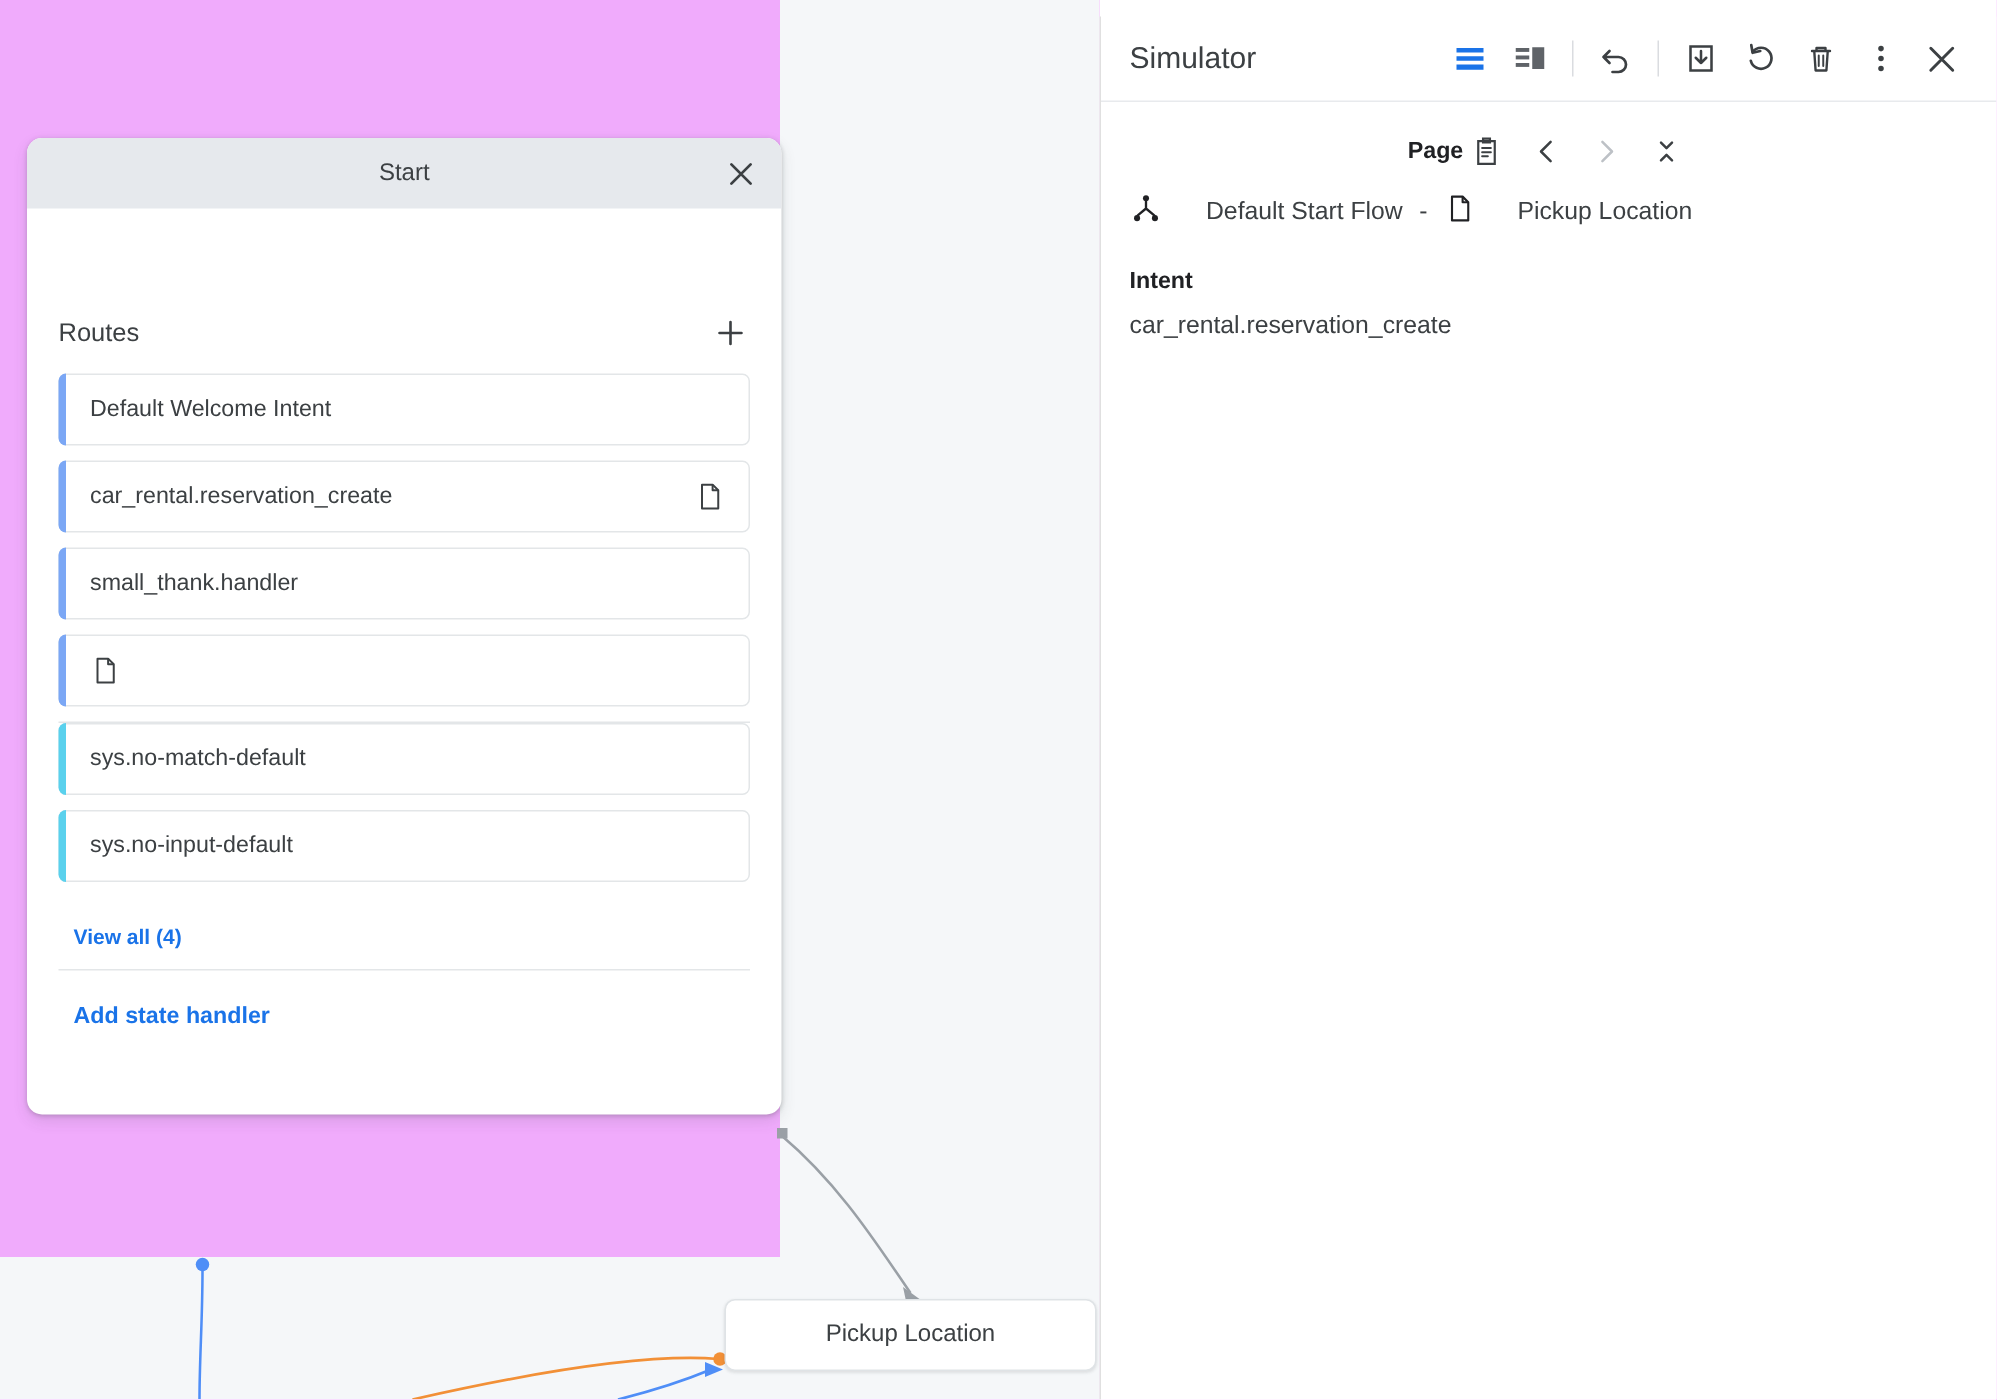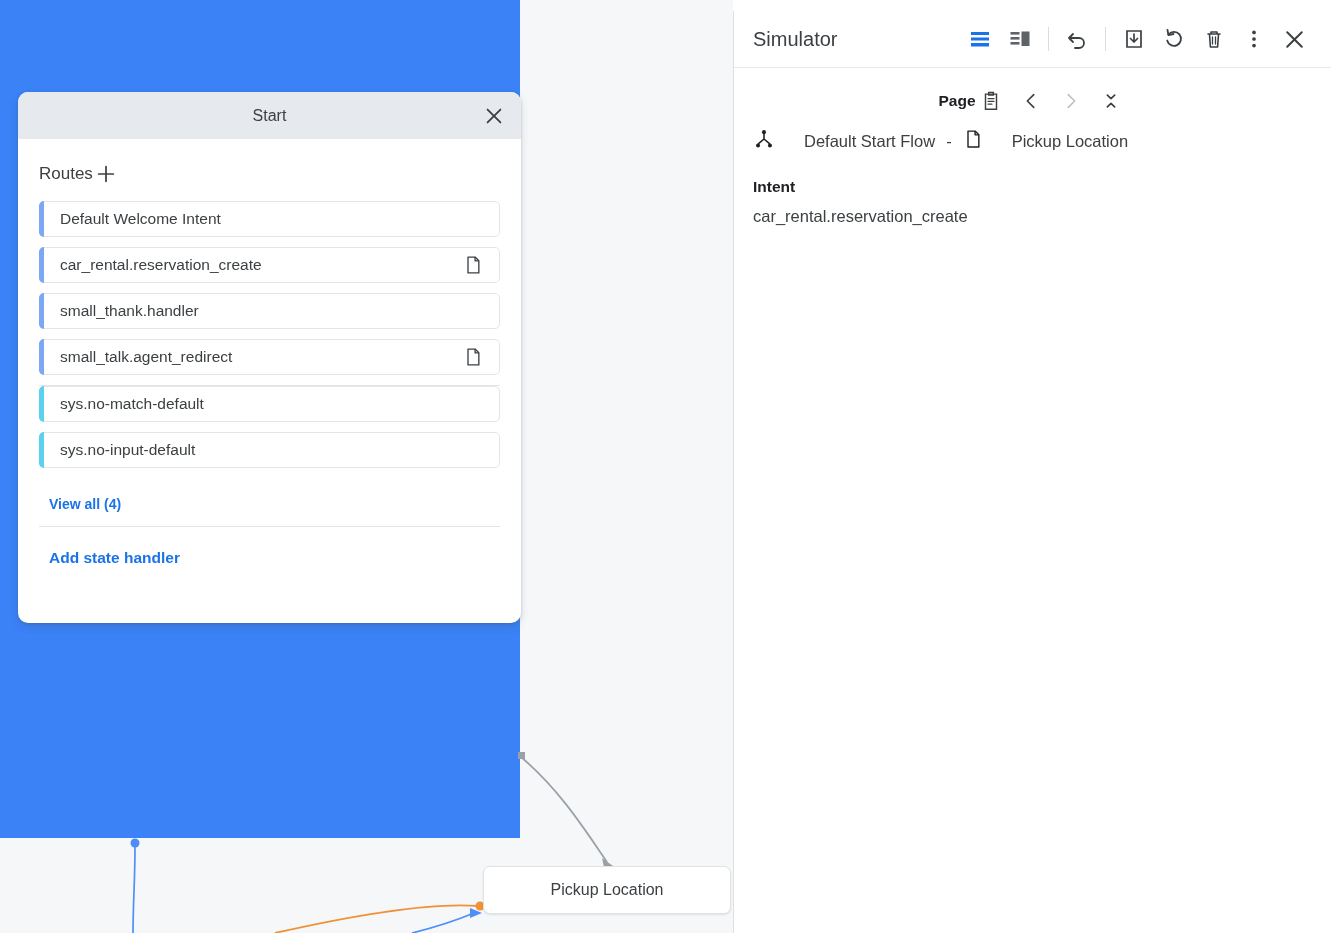--- a/index.html
+++ b/index.html
@@ -7,21 +7,21 @@
     width: 1331px; height: 933px;
     font-family: "Liberation Sans", sans-serif;
     background: #ffffff;
     overflow: hidden;
   }
   #root { position: relative; width: 1331px; height: 933px; }
 
   
   .canvas {
     position: absolute; left: 0; top: 0; width: 733px; height: 933px;
-    background: #3b82f6;
+    background: #f0abfc;
     overflow: hidden;
   }
   .canvas-bg-right {
     position: absolute; left: 520px; top: 0; width: 213px; height: 933px;
     background: #f5f7f9;
   }
   .canvas-bg-bottom {
     position: absolute; left: 0px; top: 838px; width: 733px; height: 95px;
     background: #f5f7f9;
   }
@@ -41,31 +41,32 @@
   }
   .start-title { font-size: 16px; color: #3c4043; font-weight: 400; }
   .start-close {
     position: absolute; right: 14px; top: 50%; transform: translateY(-50%);
     width: 26px; height: 26px; display: flex; align-items: center; justify-content: center;
     cursor: pointer;
   }
   .start-body { padding: 0 21px; }
 
   .sec-head {
-    display: flex; align-items: center; 
+    display: flex; align-items: center; justify-content: space-between;
     padding: 22px 0 14px 0;
+    margin-top: 48px;
   }
   .sec-title { font-size: 17px; color: #3c4043; }
   .plus-btn {
     width: 26px; height: 26px; display: flex; align-items: center; justify-content: center;
     cursor: pointer;
   }
   .row-item {
     position: relative;
-    height: 36px; margin-bottom: 10px;
+    height: 48px; margin-bottom: 10px;
     background: #fff;
     border: 1px solid #e3e6e8; border-radius: 5px;
     display: flex; align-items: center;
     padding-left: 20px; padding-right: 16px;
     cursor: pointer;
   }
   .row-item::before {
     content: ""; position: absolute; left: -1px; top: -1px; bottom: -1px;
     width: 5px; border-radius: 5px 0 0 5px;
   }
@@ -182,21 +183,20 @@
             <svg width="20" height="20" viewBox="0 0 24 24">
                 <path d="M6 2.5 H14.5 L19 7 V21.5 H6 Z" fill="none" stroke="#3c4043" stroke-width="1.6" stroke-linejoin="round"></path>
                 <path d="M14.5 2.5 V7 H19" fill="none" stroke="#3c4043" stroke-width="1.6" stroke-linejoin="round"></path>
               </svg>
           </span>
         </div>
         <div class="row-item route">
           <span class="row-label">small_thank.handler</span>
         </div>
         <div class="row-item route">
-          <span class="row-label">small_talk.agent_redirect</span>
           <span class="doc-icon">
             <svg width="20" height="20" viewBox="0 0 24 24">
                 <path d="M6 2.5 H14.5 L19 7 V21.5 H6 Z" fill="none" stroke="#3c4043" stroke-width="1.6" stroke-linejoin="round"></path>
                 <path d="M14.5 2.5 V7 H19" fill="none" stroke="#3c4043" stroke-width="1.6" stroke-linejoin="round"></path>
               </svg>
           </span>
         </div>
 
         <div class="sec-divider"></div>
 

